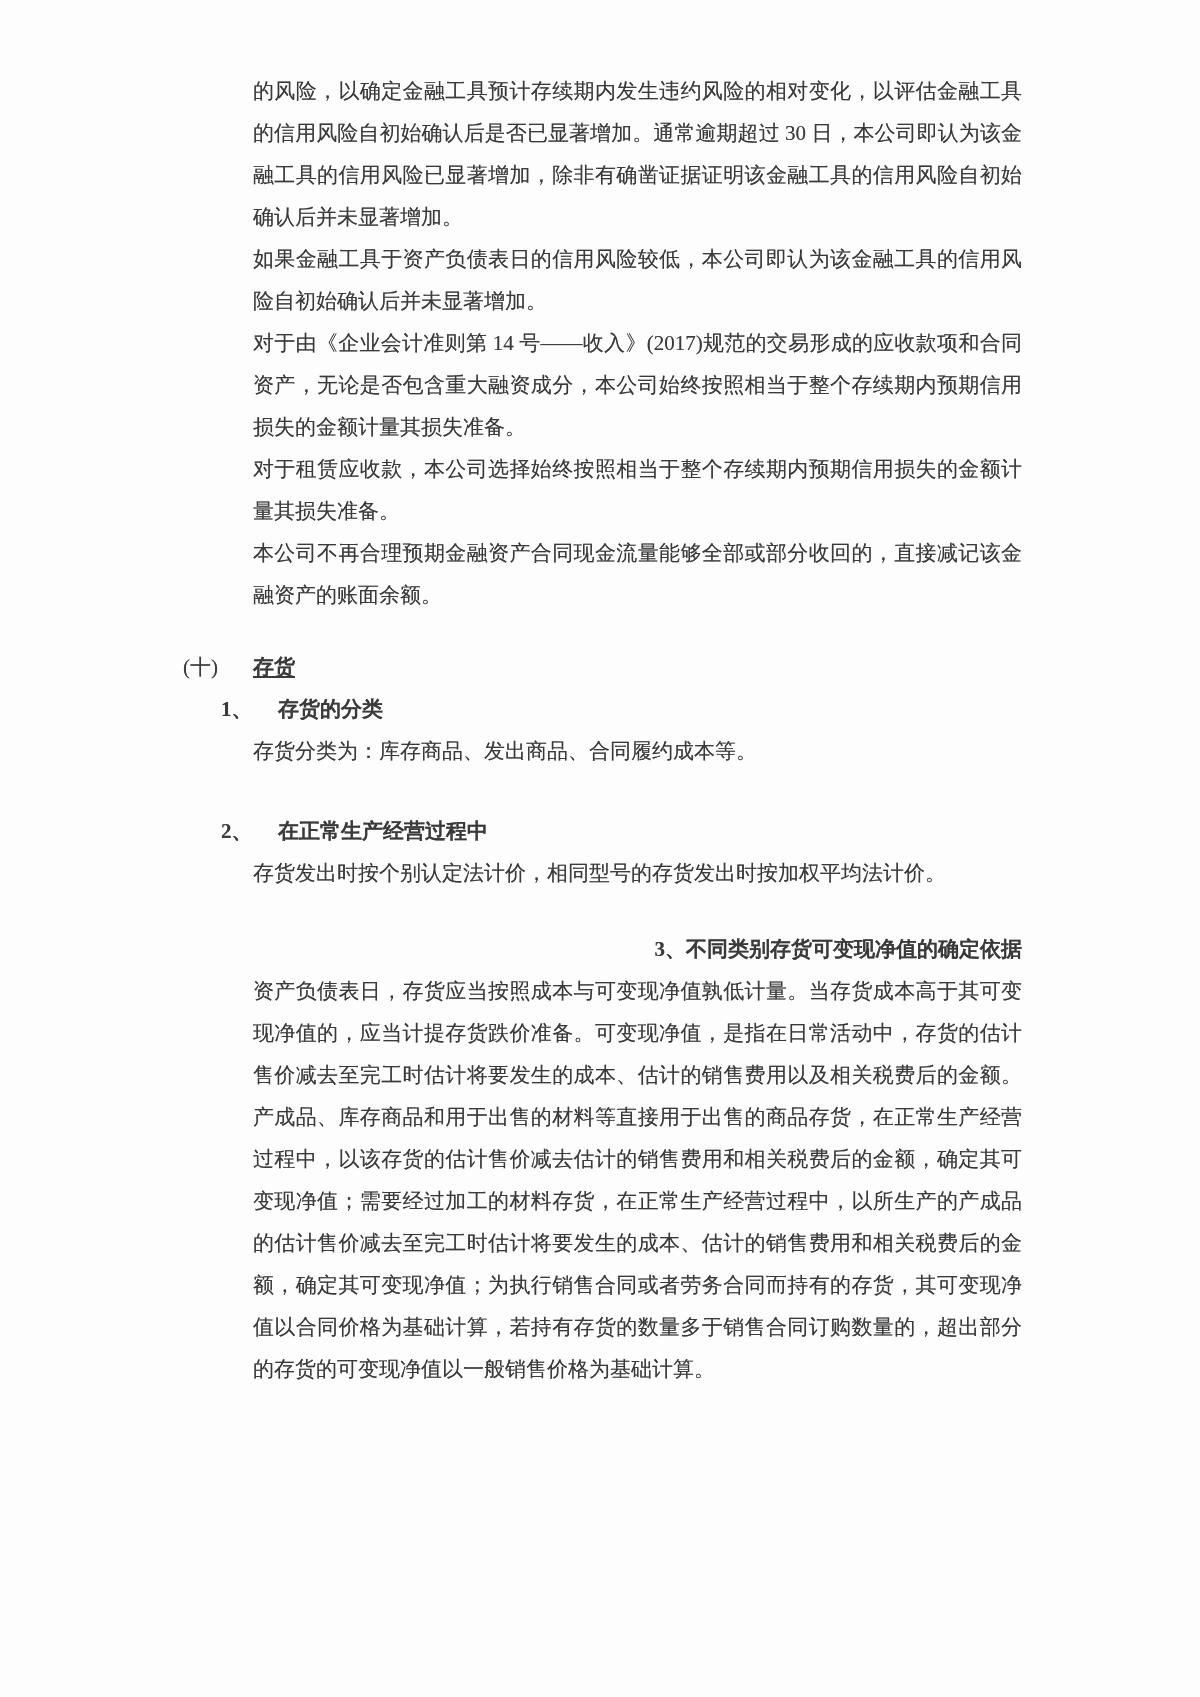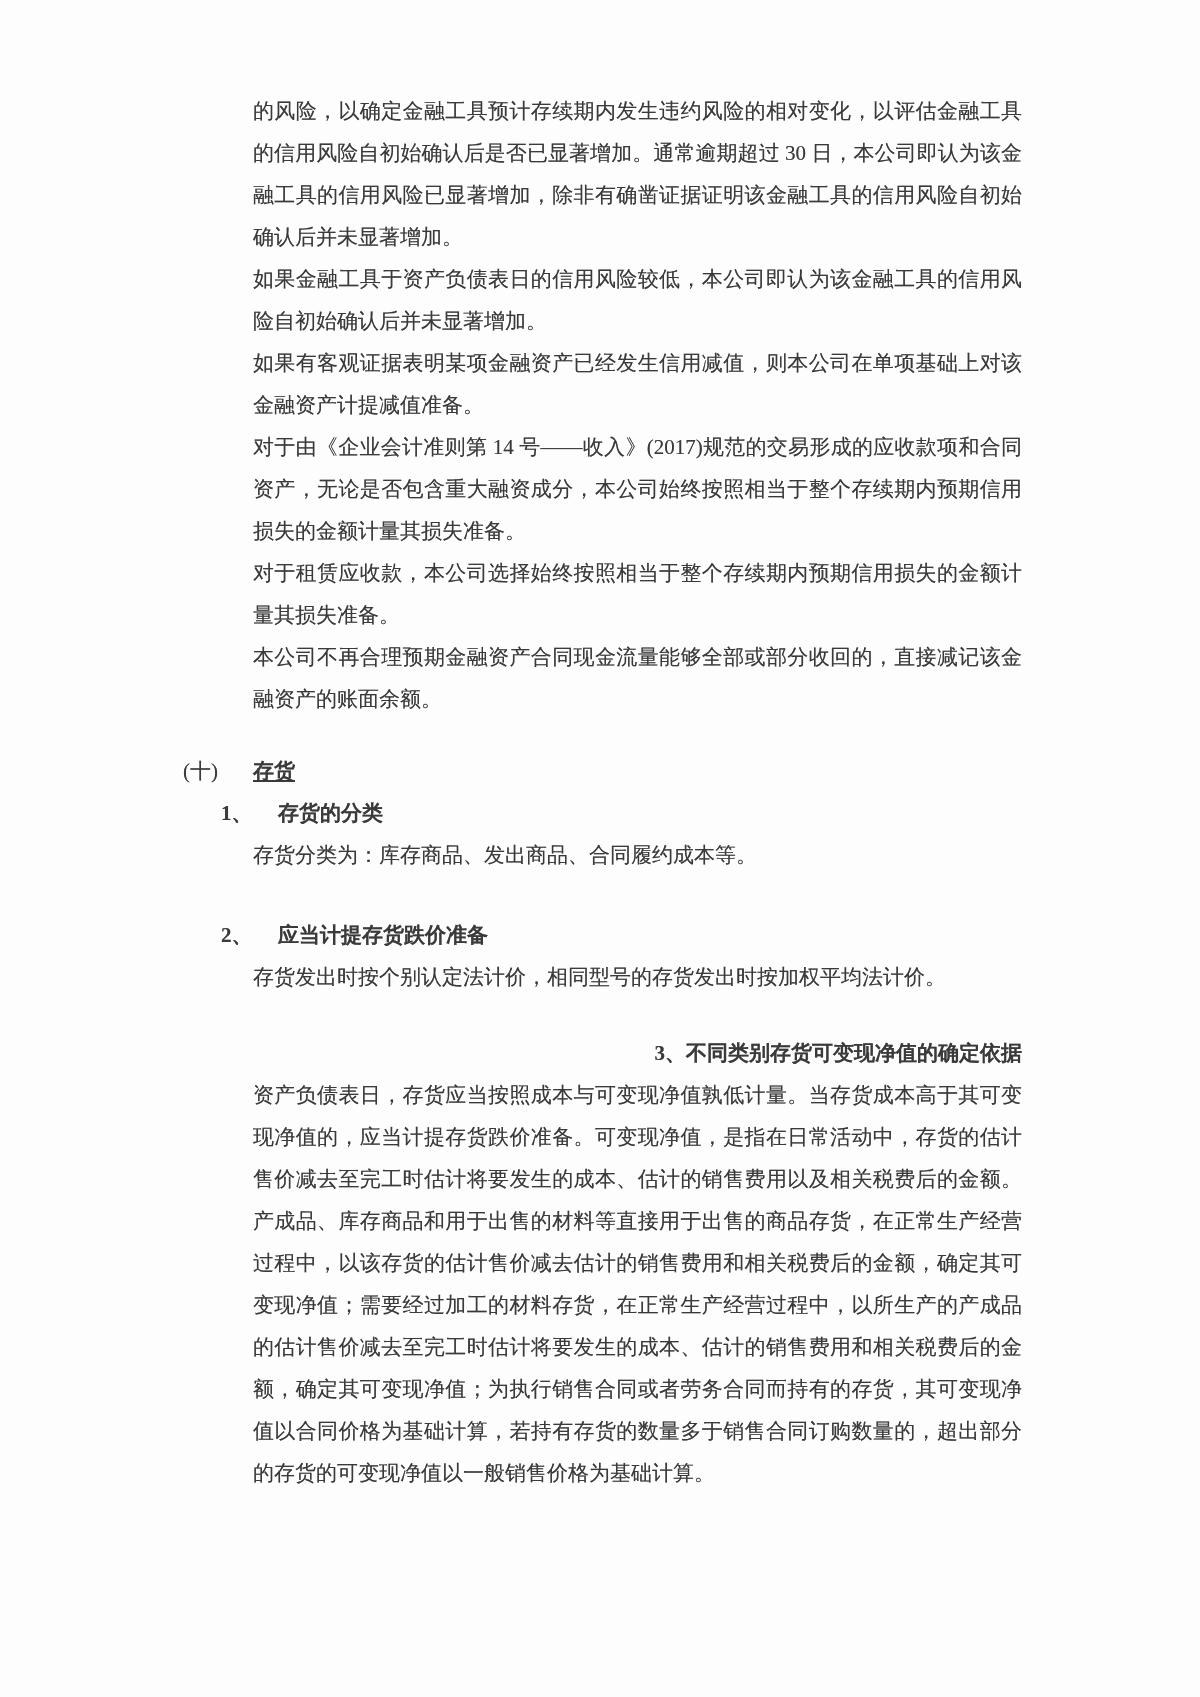--- a/index.html
+++ b/index.html
@@ -10,21 +10,21 @@
   .page {
     position: relative;
     width: 1200px;
     height: 1697px;
     background: #fdfdfd;
     color: #3a3a3a;
     overflow: hidden;
     text-shadow: 0 0 0.6px rgba(70,70,70,0.55);
   }
   .content {
-    padding: 90px 178px 0 183px;
+    padding: 70px 178px 0 183px;
   }
   .body-col {
     margin-left: 70px;
     width: 769px;
   }
   p.para {
     margin: 0;
     font-size: 21px;
     line-height: 42px;
     text-align: justify;
@@ -70,40 +70,39 @@
 </style>
 </head>
 <body>
 
 <div class="page">
   <div class="content">
 
     <div class="body-col">
       <p class="para">的风险，以确定金融工具预计存续期内发生违约风险的相对变化，以评估金融工具的信用风险自初始确认后是否已显著增加。通常逾期超过 30 日，本公司即认为该金融工具的信用风险已显著增加，除非有确凿证据证明该金融工具的信用风险自初始确认后并未显著增加。</p>
       <p class="para">如果金融工具于资产负债表日的信用风险较低，本公司即认为该金融工具的信用风险自初始确认后并未显著增加。</p>
-      <p class="para">如果有客观证据表明某项金融资产已经发生信用减值，则本公司在单项基础上对该金融资产计提减值准备。</p>
       <p class="para">对于由《企业会计准则第 14 号——收入》(2017)规范的交易形成的应收款项和合同资产，无论是否包含重大融资成分，本公司始终按照相当于整个存续期内预期信用损失的金额计量其损失准备。</p>
       <p class="para">对于租赁应收款，本公司选择始终按照相当于整个存续期内预期信用损失的金额计量其损失准备。</p>
       <p class="para">本公司不再合理预期金融资产合同现金流量能够全部或部分收回的，直接减记该金融资产的账面余额。</p>
     </div>
 
     <div class="section-heading">
       <span class="section-marker">(十)</span>
       <span class="section-title">存货</span>
     </div>
 
     <div class="sub-heading">
       <span class="sub-number">1、</span><span>存货的分类</span>
     </div>
     <div class="body-col">
       <p class="para">存货分类为：库存商品、发出商品、合同履约成本等。</p>
     </div>
 
     <div class="sub-heading mt-gap-a">
-      <span class="sub-number">2、</span><span>应当计提存货跌价准备</span>
+      <span class="sub-number">2、</span><span>在正常生产经营过程中</span>
     </div>
     <div class="body-col">
       <p class="para">存货发出时按个别认定法计价，相同型号的存货发出时按加权平均法计价。</p>
     </div>
 
     <div class="sub-heading mt-gap-b">
       <span class="sub-number">3、</span><span>不同类别存货可变现净值的确定依据</span>
     </div>
     <div class="body-col">
       <p class="para">资产负债表日，存货应当按照成本与可变现净值孰低计量。当存货成本高于其可变现净值的，应当计提存货跌价准备。可变现净值，是指在日常活动中，存货的估计售价减去至完工时估计将要发生的成本、估计的销售费用以及相关税费后的金额。产成品、库存商品和用于出售的材料等直接用于出售的商品存货，在正常生产经营过程中，以该存货的估计售价减去估计的销售费用和相关税费后的金额，确定其可变现净值；需要经过加工的材料存货，在正常生产经营过程中，以所生产的产成品的估计售价减去至完工时估计将要发生的成本、估计的销售费用和相关税费后的金额，确定其可变现净值；为执行销售合同或者劳务合同而持有的存货，其可变现净值以合同价格为基础计算，若持有存货的数量多于销售合同订购数量的，超出部分的存货的可变现净值以一般销售价格为基础计算。</p>

